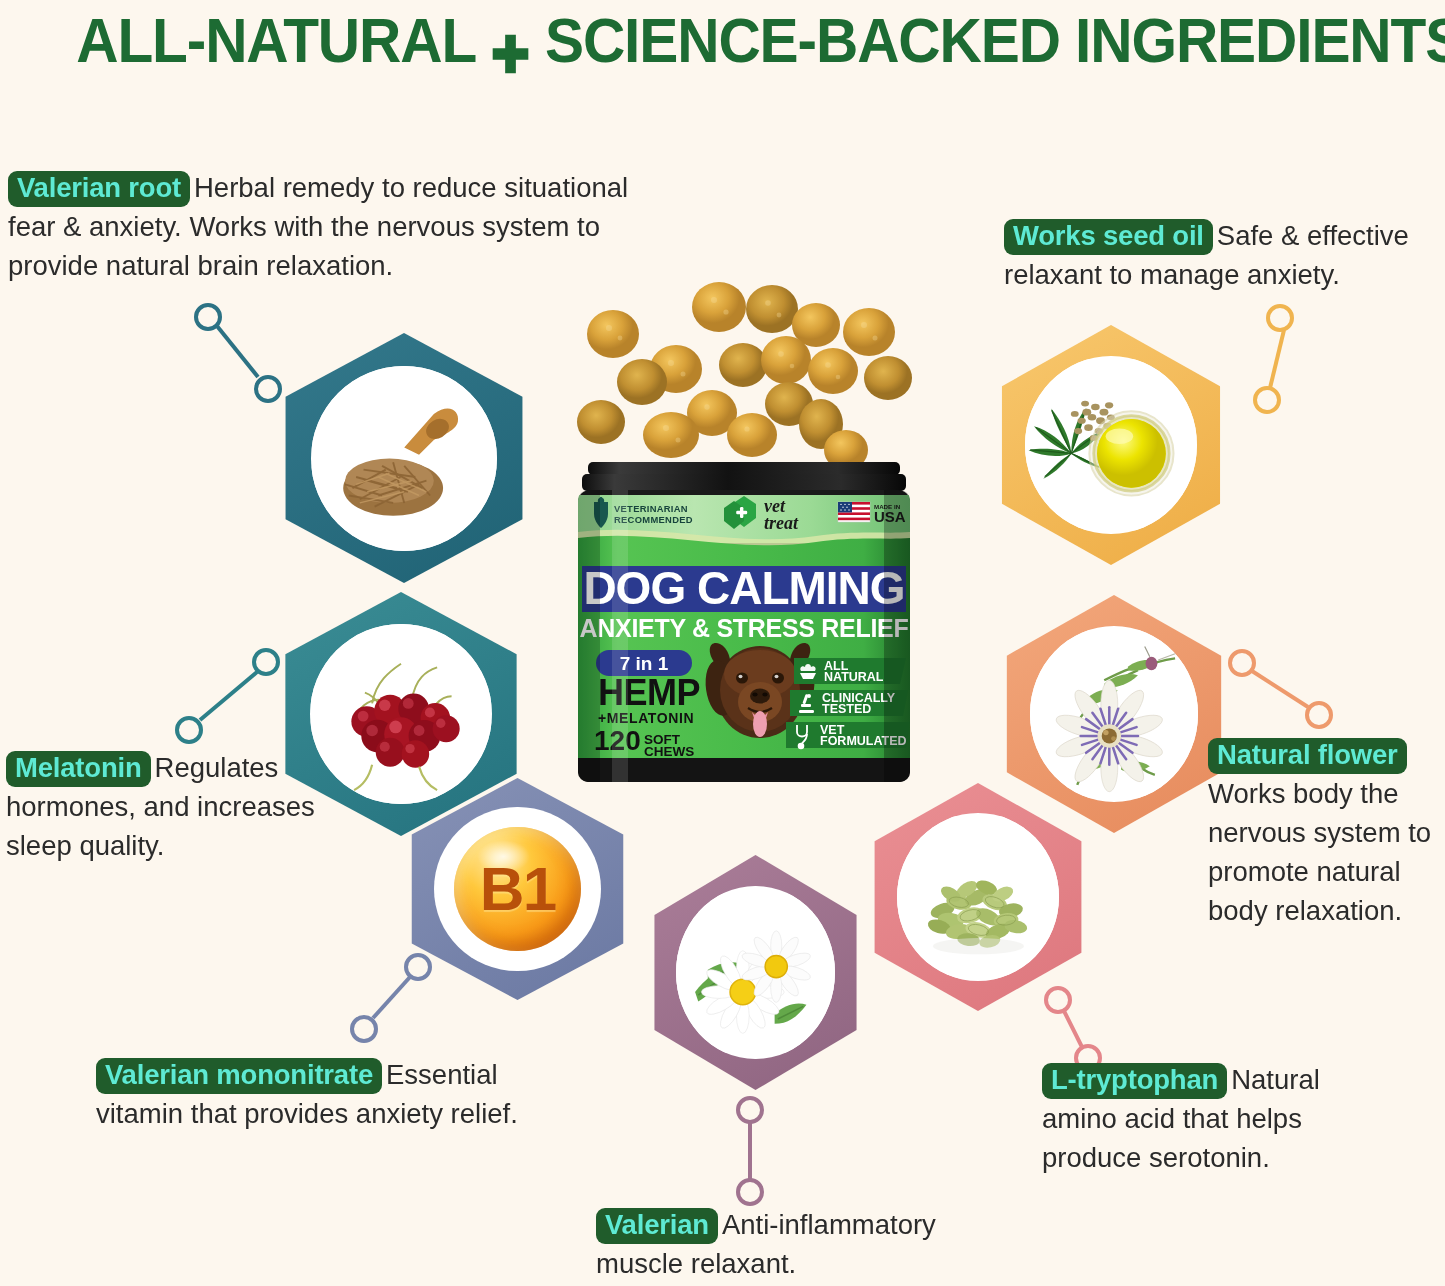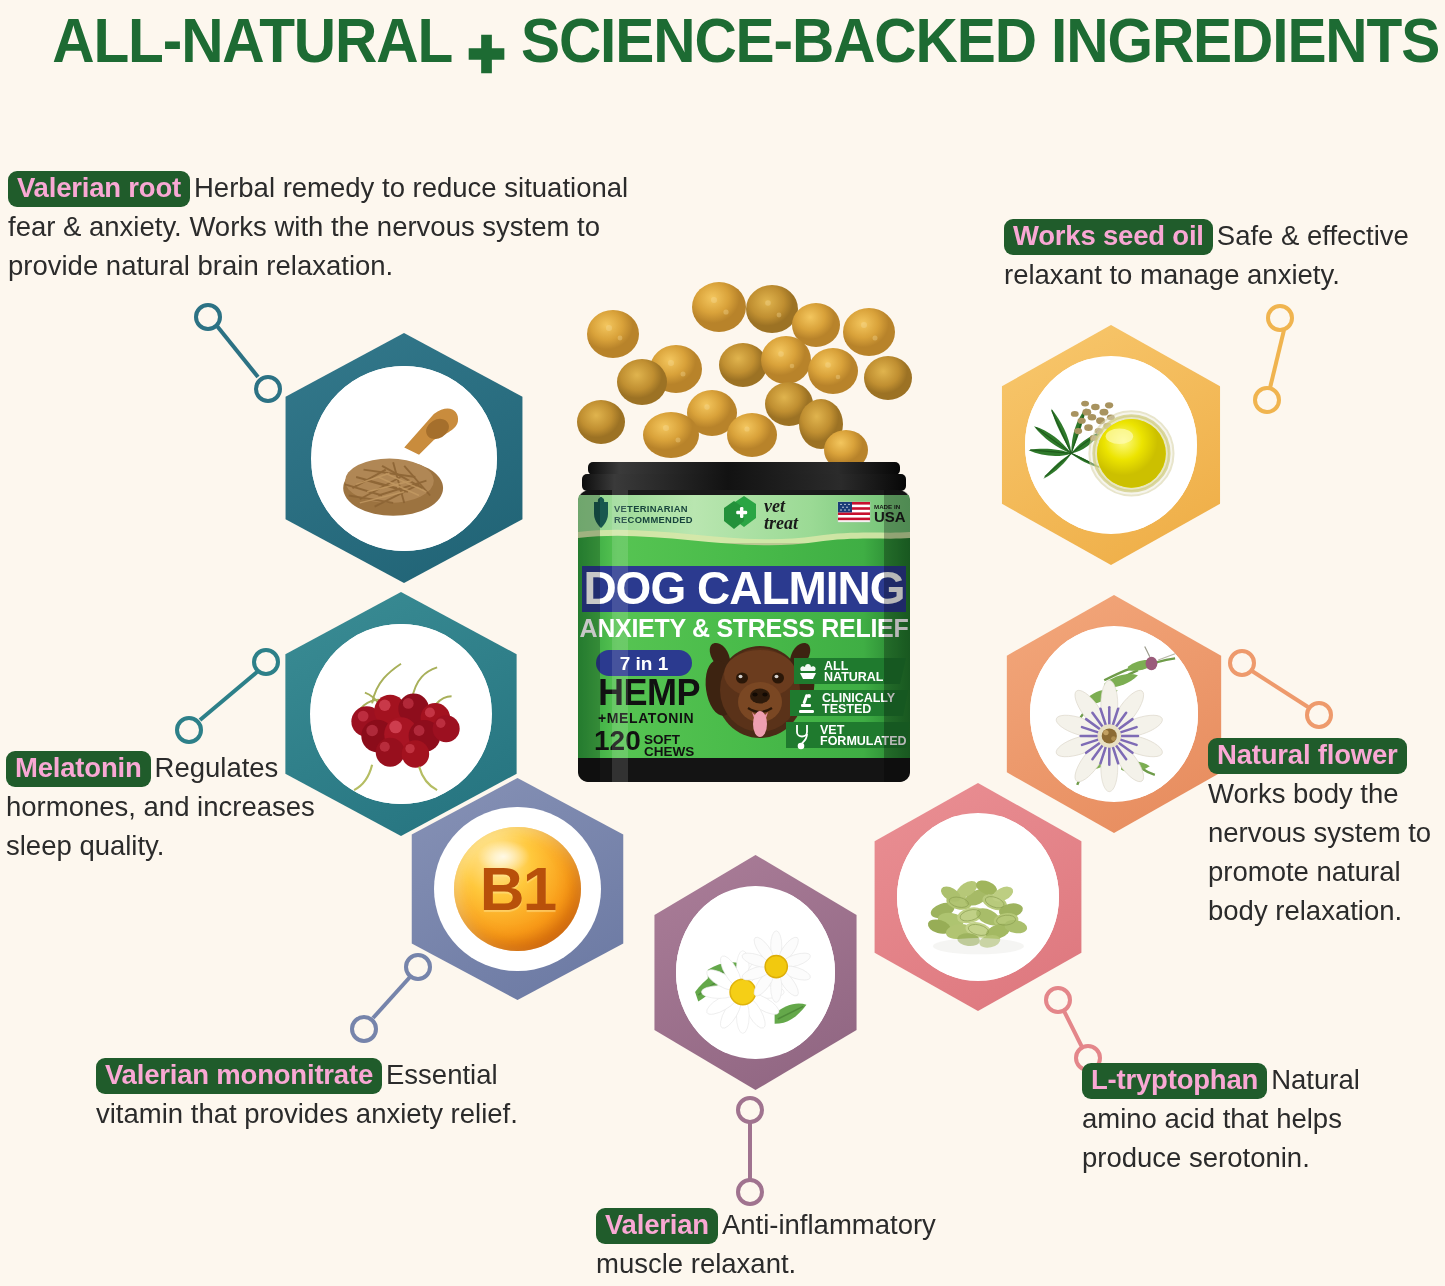--- a/index.html
+++ b/index.html
@@ -7,20 +7,21 @@
   body {
     width: 1445px; height: 1286px;
     font-family: "Liberation Sans", sans-serif;
     position: relative; overflow: hidden;
   }
 
   
   .title-bar {
     position: absolute; top: 4px; left: 0; width: 1298px;
     text-align: center;
+    padding-left: 24px;
   }
   .title-text {
     display: inline-flex; align-items: center; justify-content: center;
     gap: 14px;
     font-family: "Liberation Sans Narrow", "Liberation Sans", sans-serif;
     font-weight: 700;
     font-size: 63px;
     letter-spacing: -1.2px;
     color: #1d6b33;
     transform: scaleX(0.93);
@@ -33,38 +34,38 @@
   .callout p {
     font-size: 27.5px;
     line-height: 1.42;
     color: #2b2b2b;
     font-family: "Liberation Sans", sans-serif;
     font-weight: 400;
   }
   .badge {
     display: inline-block;
     background: #205c2b;
-    color: #f9a8d4;
+    color: #5eead4;
     font-weight: 700;
     border-radius: 9px;
     padding: 1px 9px 3px 9px;
     margin-right: 4px;
     line-height: 1.16;
     font-size: 27.5px;
     letter-spacing: -0.2px;
     white-space: nowrap;
   }
 
   .c-valerian   { left: 8px;   top: 168px;  width: 660px; }
   .c-melatonin  { left: 6px;   top: 748px;  width: 345px; }
   .c-thiamine   { left: 96px;  top: 1055px; width: 470px; }
   .c-chamomile  { left: 596px; top: 1205px; width: 420px; }
   .c-hemp       { left: 1004px; top: 216px;  width: 420px; }
   .c-passion    { left: 1208px; top: 735px;  width: 240px; }
-  .c-tryptophan { left: 1082px; top: 1060px; width: 320px; }
+  .c-tryptophan { left: 1042px; top: 1060px; width: 320px; }
 
   
   .hex {
     position: absolute;
     display: flex; align-items: center; justify-content: center;
   }
   .hex-outer {
     width: 100%; height: 100%;
     clip-path: polygon(50% 0%, 97% 25.5%, 97% 74.5%, 50% 100%, 3% 74.5%, 3% 25.5%);
     display: flex; align-items: center; justify-content: center;

